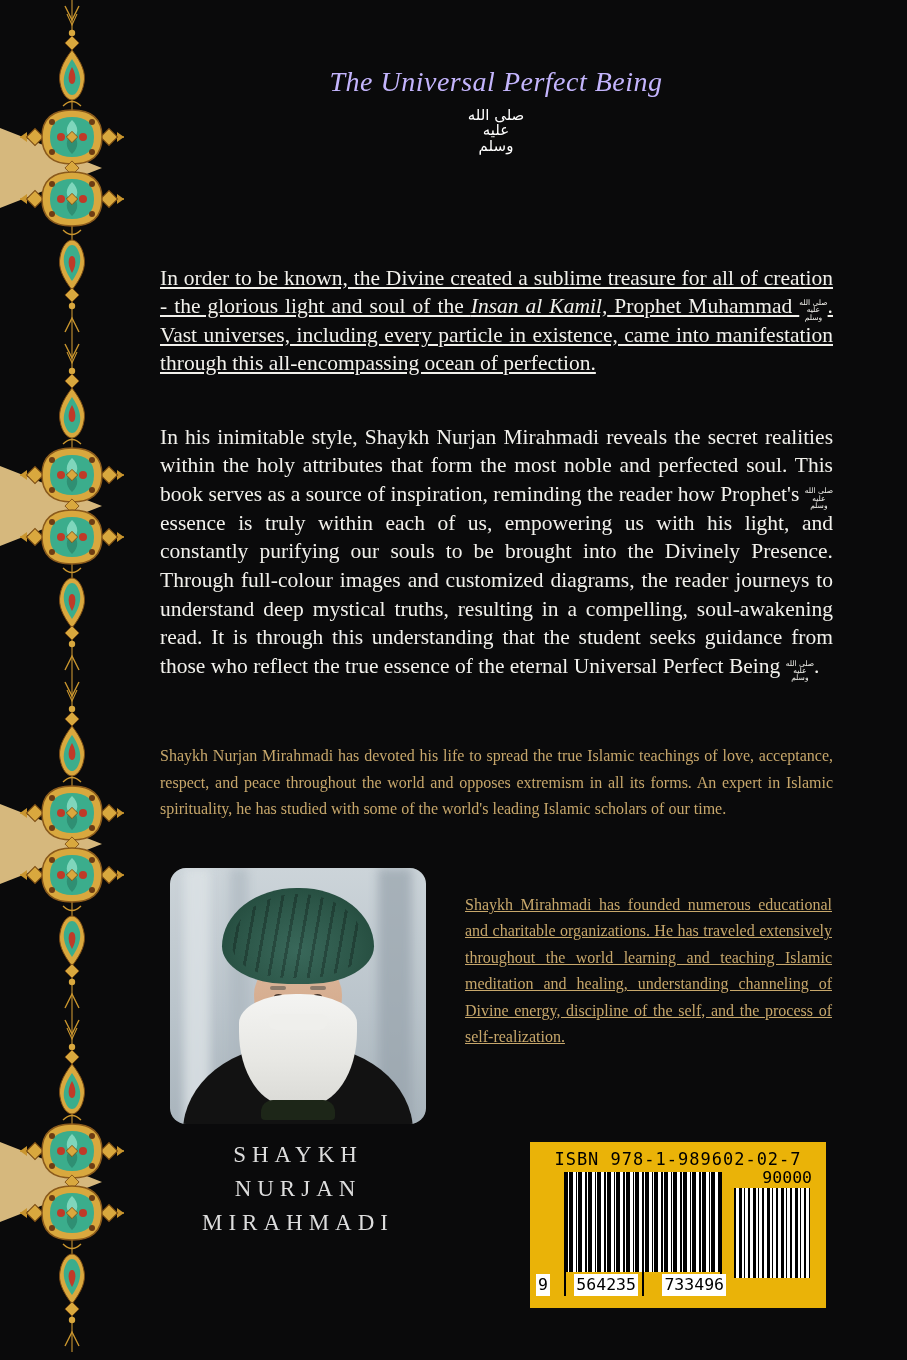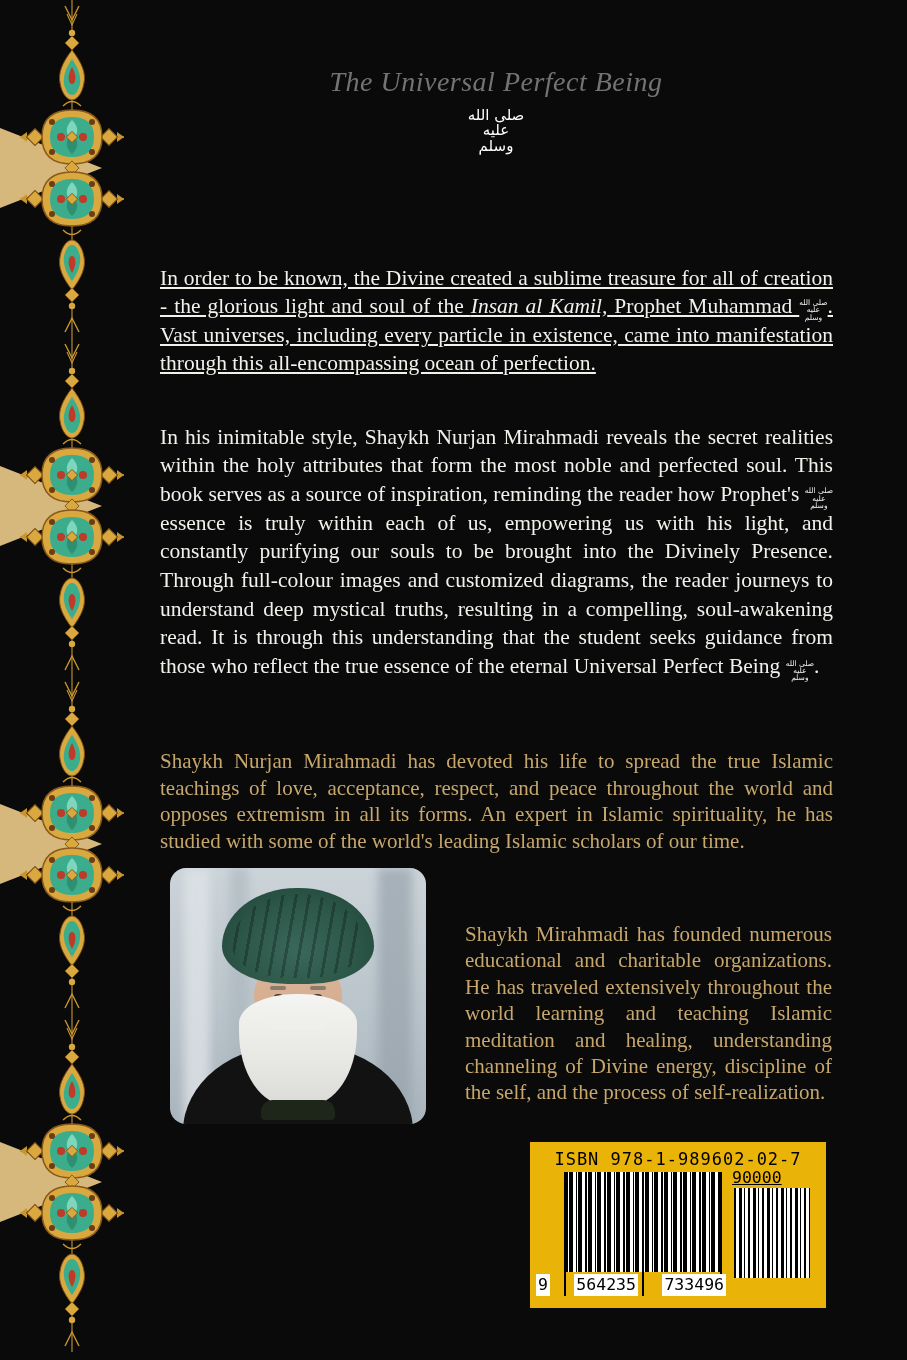--- a/index.html
+++ b/index.html
@@ -29,21 +29,21 @@
     color:#d2ae72;
     font-weight:bold;
     font-size:50px;
     letter-spacing:1px;
     transform:scaleY(1.28) scaleX(.96);
     transform-origin:center top;
     white-space:nowrap;
   }
   .subtitle{
     margin-top:26px;
-    color:#737373;
+    color:#c4b5fd;
     font-style:italic;
     font-size:28px;
     letter-spacing:.5px;
   }
   .saw-lg{
     margin-top:10px;
     color:#ffffff;
     font-family:"DejaVu Sans", sans-serif;
     font-size:15px;
     line-height:1.02;
@@ -71,26 +71,26 @@
     font-size:7.5px;
     line-height:.95;
     text-align:center;
     color:#f2f1ec;
   }
   .saw-sm span{display:block;}
 
   .bio{
     position:absolute;
     color:#c7a76b;
-    font-size:21px;
+    font-size:16px;
     text-align:justify;
     z-index:3;
   }
   .bio1{left:160px;top:727px;width:673px;line-height:26.6px;}
-  .bio2{left:465px;top:900px;width:367px;line-height:26.4px;}
+  .bio2{left:465px;top:876px;width:367px;line-height:26.4px;text-decoration:underline;}
 
   
   .photo{
     position:absolute;left:170px;top:868px;width:256px;height:256px;
     border-radius:16px;overflow:hidden;z-index:3;
     background:linear-gradient(180deg,#ccd4d9 0%,#bac4cb 55%,#a9b4bc 100%);
   }
   .photo .bgstreak{position:absolute;top:0;height:100%;filter:blur(5px);}
   .bs1{left:14px;width:26px;background:#dde3e6;opacity:.8;}
   .bs2{left:208px;width:34px;background:#97a3ac;opacity:.7;}
@@ -166,21 +166,21 @@
       #000 10px 11px,#fff 11px 12px,#000 12px 16px,#fff 16px 19px);
   }
   .guard{position:absolute;top:30px;width:2px;height:124px;background:#000;}
   .g1{left:34px;} .g2{left:112px;} .g3{left:190px;}
   .ean-digits{
     position:absolute;left:6px;top:132px;width:190px;height:22px;
     display:flex;justify-content:space-between;
     font-size:16.5px;background:transparent;
   }
   .ean-digits span{background:#fff;padding:0 2px;line-height:22px;}
-  .addon-label{position:absolute;left:202px;top:26px;width:80px;text-align:left;font-size:16.5px;text-decoration:underline;}
+  .addon-label{position:absolute;left:202px;top:26px;width:80px;text-align:right;font-size:16.5px;}
   .addon-bars{
     position:absolute;left:204px;top:46px;width:76px;height:90px;
     background:repeating-linear-gradient(90deg,
       #000 0 2px,#fff 2px 5px,#000 5px 8px,#fff 8px 10px,
       #000 10px 11px,#fff 11px 14px);
   }
 </style>
 </head>
 <body>
 
@@ -271,20 +271,25 @@
     </div>
     <div class="turban"></div>
     <div class="robe"></div>
     <div class="cane"></div>
     <div class="beard"></div>
     <div class="mustache"></div>
   </div>
 
   <p class="bio bio2">Shaykh Mirahmadi has founded numerous educational and charitable organizations. He has traveled extensively throughout the world learning and teaching Islamic meditation and healing, understanding channeling of Divine energy, discipline of the self, and the process of self-realization.</p>
 
+  <div class="caption">
+    <span>SHAYKH</span>
+    <span>NURJAN</span>
+    <span>MIRAHMADI</span>
+  </div>
 
   <div class="barcode">
     <div class="isbn-line">ISBN 978-1-989602-02-7</div>
     <div class="main-bars"></div>
     <div class="guard g1"></div>
     <div class="guard g2"></div>
     <div class="guard g3"></div>
     <div class="ean-digits">
       <span>9</span>
       <span>564235</span>

